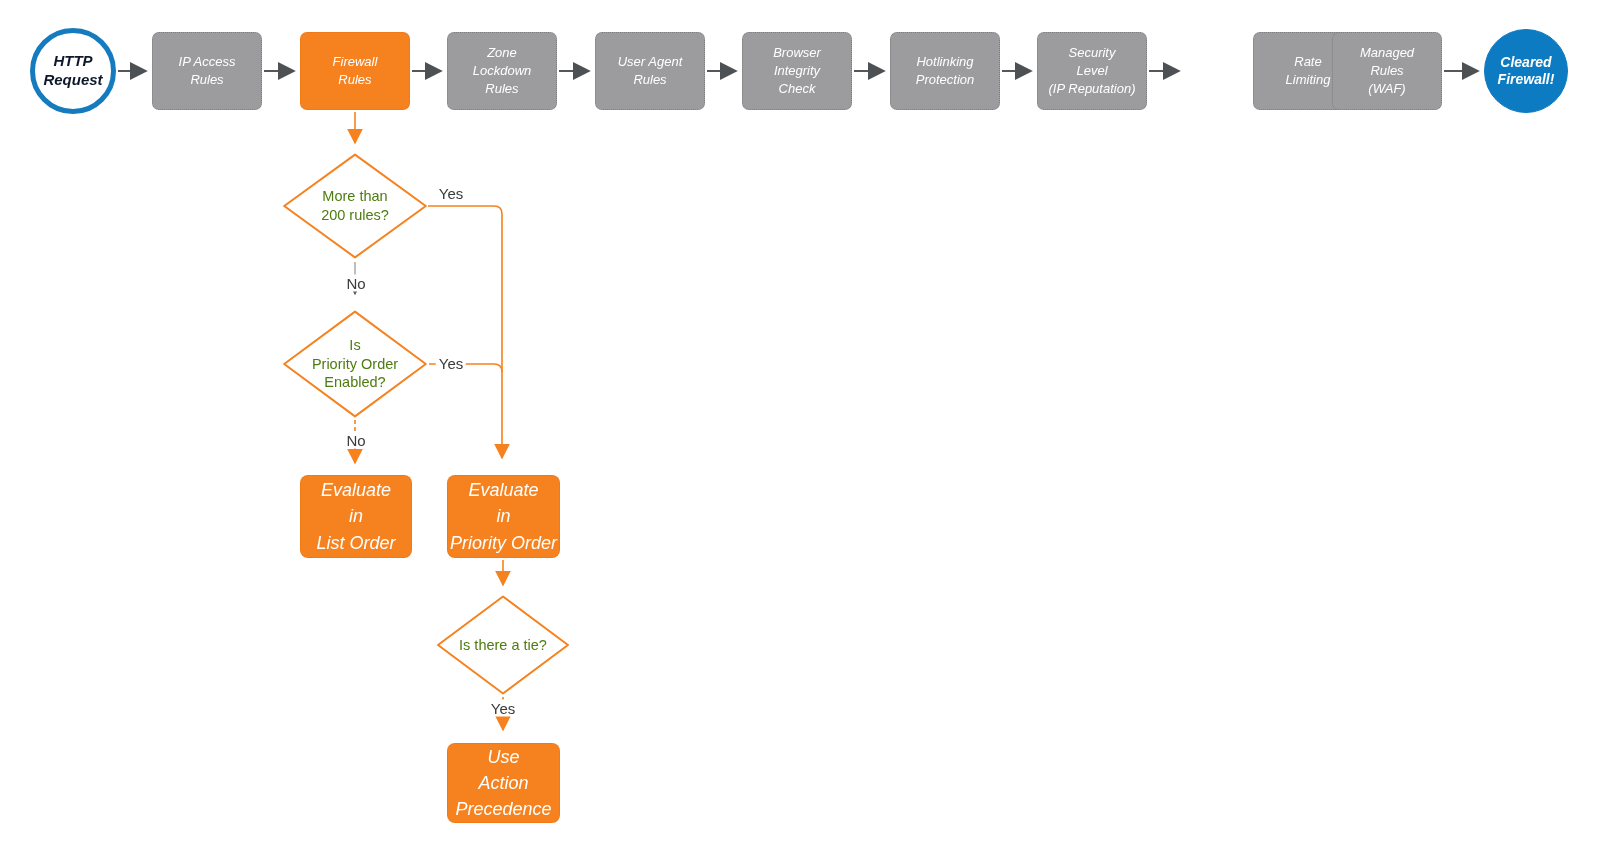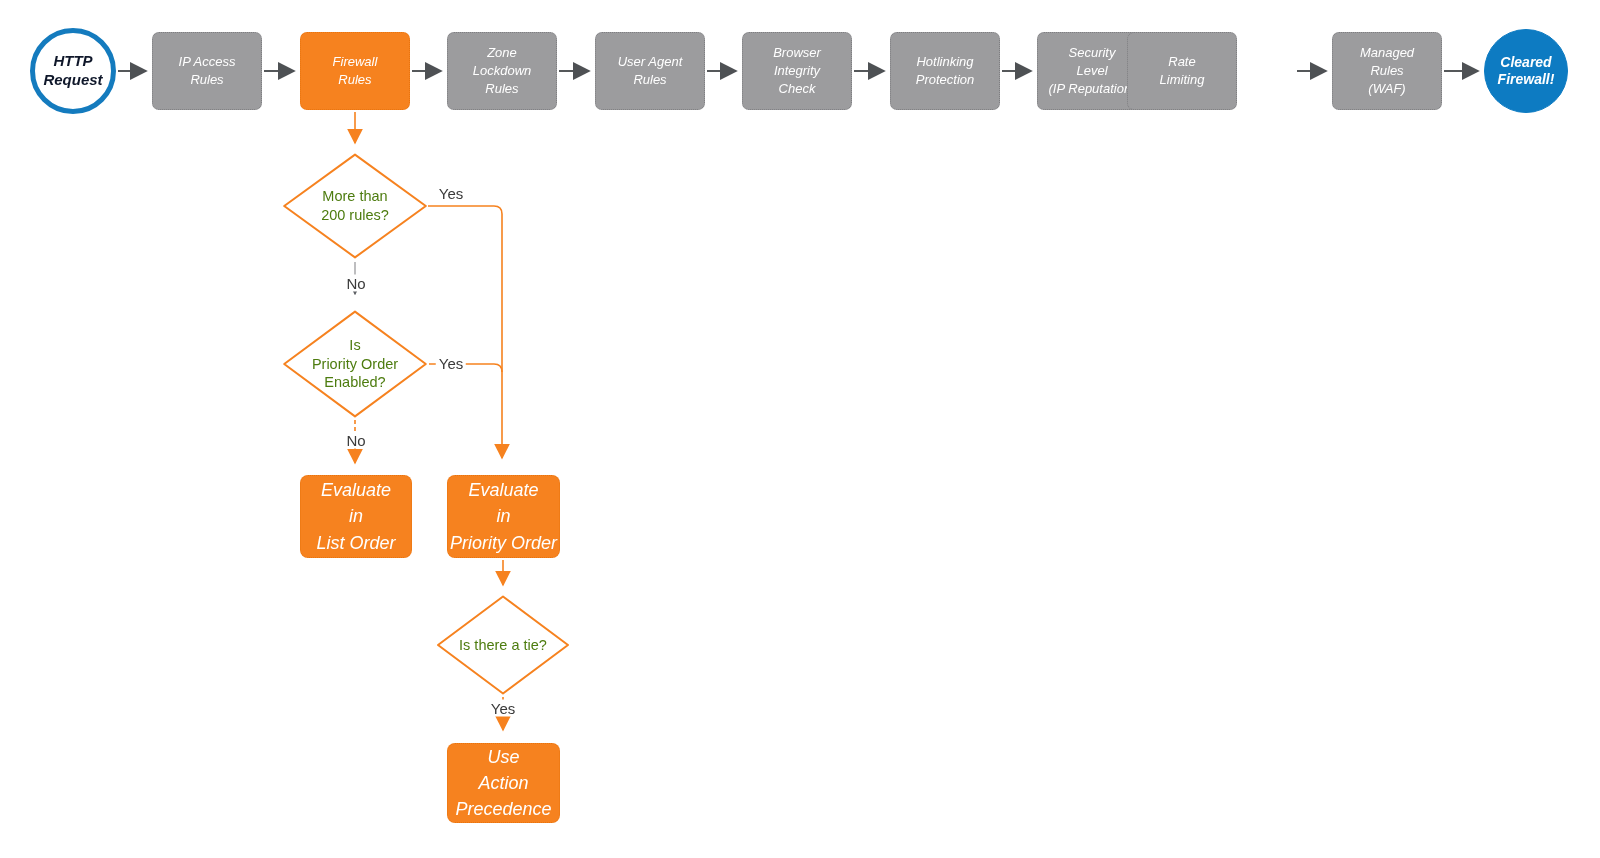--- a/index.html
+++ b/index.html
@@ -168,21 +168,21 @@
 Integrity
 Check</div>
 
   <div class="node stage" style="left:890px; top:32px;">Hotlinking
 Protection</div>
 
   <div class="node stage" style="left:1037px; top:32px;">Security
 Level
 (IP Reputation)</div>
 
-  <div class="node stage" style="left:1127px; top:32px;">Rate
+  <div class="node stage" style="left:1253px; top:32px;">Rate
 Limiting</div>
 
   <div class="node stage" style="left:1332px; top:32px;">Managed
 Rules
 (WAF)</div>
 
   <div class="node terminal end">Cleared
 Firewall!</div>
 
   <div class="diamond" style="left:282px; top:153px; width:146px; height:106px;">

